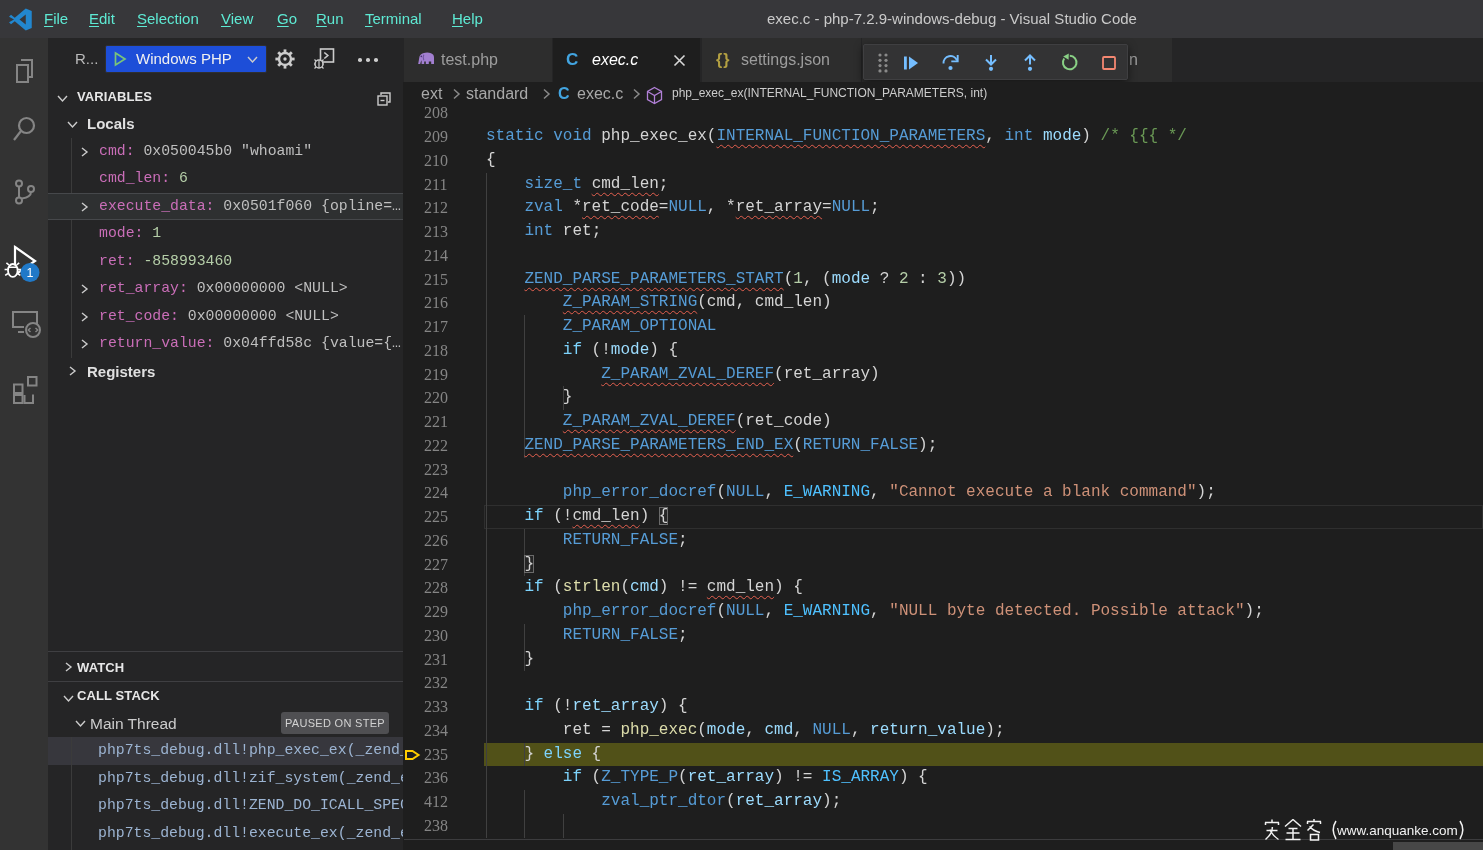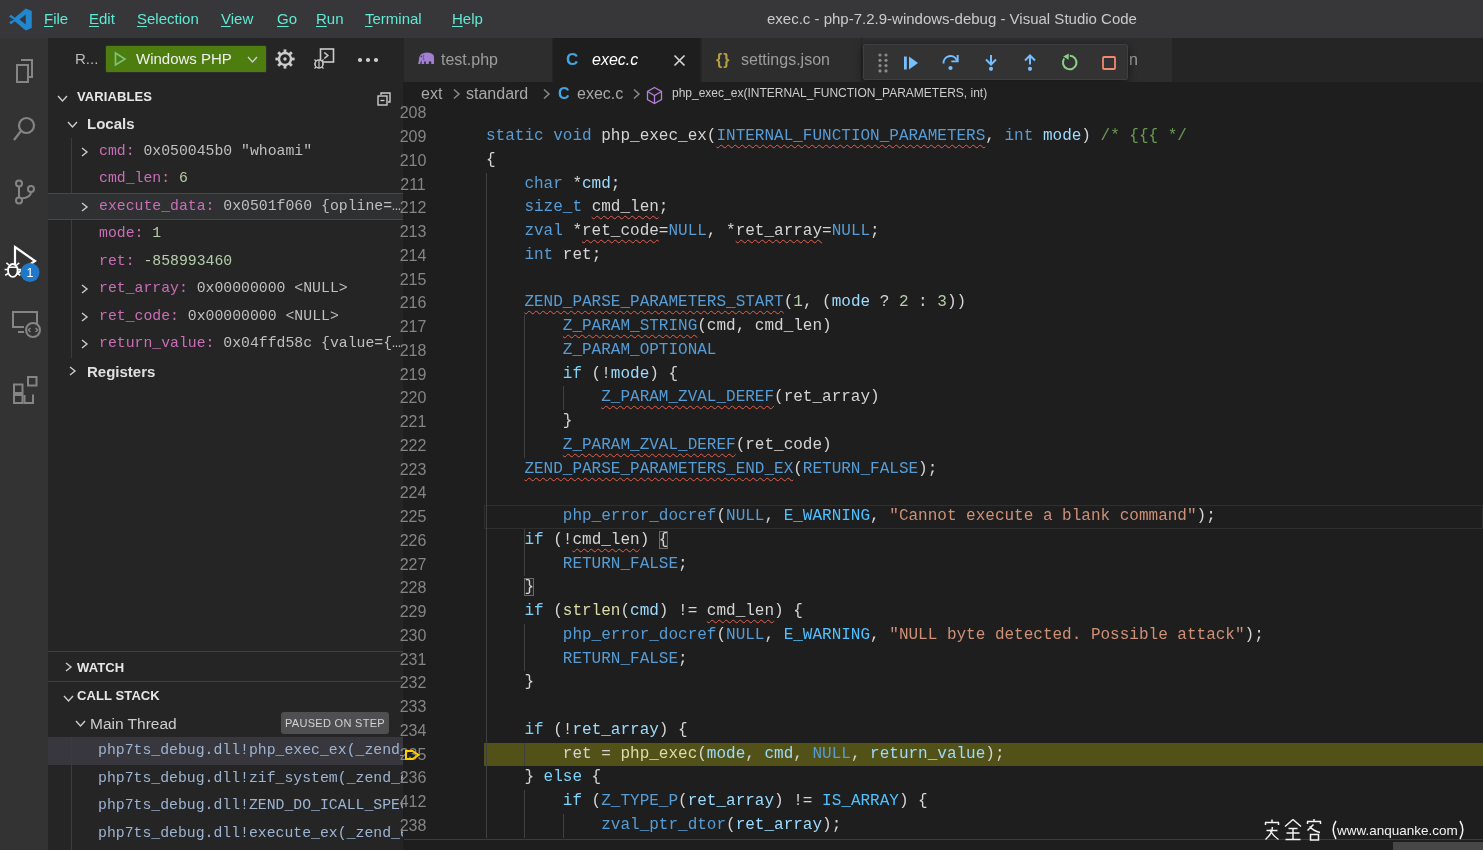--- a/index.html
+++ b/index.html
@@ -16,21 +16,21 @@
 .vval{color:#bfbfbf}
 .num{color:#b5cea8}
 .ell{color:#bfbfbf}
 .frow{position:absolute;left:50px;height:27.5px;line-height:27.5px;font-family:"Liberation Mono",monospace;font-size:14.8px;white-space:pre;color:#9cb4d2;width:305px;overflow:hidden}
 .dot{position:absolute;top:0;width:3.6px;height:3.6px;border-radius:50%;background:#cccccc}
 #tabstrip{position:absolute;left:403px;top:38px;width:1080px;height:44px;background:#252526}
 .tab{position:absolute;top:38px;height:44px;background:#2d2d2d}
 .tlabel{position:absolute;top:38px;height:44px;line-height:44px;font-size:16px;color:#9d9d9d}
 #crumbs{position:absolute;left:403px;top:82px;width:1080px;height:24px;background:#1e1e1e}
 .crumb{position:absolute;top:82px;height:24px;line-height:23px;font-size:16px;color:#a9a9a9}
-#gutter{position:absolute;left:387px;top:101.4px;width:52px;text-align:center;font-family:Liberation Sans, sans-serif;font-size:16px;color:#858585}
+#gutter{position:absolute;left:424px;top:101.4px;width:52px;text-align:left;font-family:Liberation Serif, serif;font-size:16px;color:#858585}
 .gl{height:23.75px;line-height:23.75px}
 #code{position:absolute;left:486px;top:101.4px;font-family:"Liberation Mono",monospace;font-size:16px;color:#d4d4d4}
 .cl{height:23.75px;line-height:23.75px;white-space:pre}
 .tk{color:#569cd6} .tc{color:#7dd3fc} .tf{color:#dcdcaa} .tv{color:#9cdcfe}
 .tp{color:#d4d4d4} .tn{color:#b5cea8} .ts{color:#ce9178} .tcm{color:#6a9955} .te{color:#4fc1ff}
 .sq{text-decoration:underline;text-decoration-style:wavy;text-decoration-color:#e5604f;text-decoration-thickness:1px;text-underline-offset:4px}
 .bx{outline:1px solid #6a6a6a;outline-offset:-1px;background:rgba(90,90,90,0.12)}
 #curline{position:absolute;left:484px;top:742.6px;width:999px;height:23.75px;background:#515118}
 #cursorline{position:absolute;left:484px;top:505.1px;width:999px;height:23.75px;border:1px solid rgba(255,255,255,0.08)}
 #toolbar{position:absolute;left:863px;top:44px;width:265px;height:36px;background:#333334;border-radius:2px;box-shadow:0 3px 9px rgba(0,0,0,0.55);border:1px solid #3f3f41}
@@ -101,21 +101,21 @@
         <rect x="6" y="23" width="8.5" height="8" rx="0" stroke-dasharray="none" style="display:none"></rect>
         <path d="M6 23 h8.5 v8 h-8.5 Z"></path>
         <path d="M16.5 23 v8 h8.5 v-8.5"></path>
         <rect x="20" y="5" width="8.5" height="8.5"></rect>
         <path d="M16.5 17 h8.5 v4" style="display:none"></path>
       </g>
     </svg>
 
 <div id="sidebar">
   <div style="position:absolute;left:27px;top:7px;height:28px;line-height:28px;font-size:15px;color:#bbbbbb">R...</div>
-  <div style="position:absolute;left:57px;top:7px;width:162px;height:28px;background:#4d7c0f;border:1px solid #2f2f30;border-radius:2px">
+  <div style="position:absolute;left:57px;top:7px;width:162px;height:28px;background:#1d4ed8;border:1px solid #2f2f30;border-radius:2px">
     <svg style="position:absolute;left:6px;top:5px" width="16" height="16" viewBox="0 0 16 16">
           <path d="M3.5 2 L13 8 L3.5 14 Z" fill="none" stroke="#79c479" stroke-width="1.7"></path>
         </svg>
     <span style="position:absolute;left:30px;top:0;height:26px;line-height:26px;font-size:15px;color:#f0f0f0">Windows PHP</span>
     <svg style="position:absolute;left:140px;top:7px" width="13" height="13" viewBox="0 0 13 13">
           <polyline points="2,4 6.5,9 11,4" fill="none" stroke="#cccccc" stroke-width="1.4"></polyline>
         </svg>
   </div>
   <svg style="position:absolute;left:226px;top:10px" width="22" height="22" viewBox="0 0 22 22">
         <g fill="#cccccc">
@@ -350,21 +350,20 @@
 <div class="gl">412</div>
 <div class="gl">238</div>
 </div>
 <svg style="position:absolute;left:404px;top:746.6px" width="17" height="16" viewBox="0 0 17 16">
       <path d="M2 4 H8.5 L14.5 8 L8.5 12 H2 Z" fill="none" stroke="#ffcc00" stroke-width="2"></path>
     </svg>
 <div id="code">
 <div class="cl"></div>
 <div class="cl"><span class="tk">static</span><span class="tp"> </span><span class="tk">void</span><span class="tp"> php_exec_ex(</span><span class="tk sq">INTERNAL_FUNCTION_PARAMETERS</span><span class="tp">, </span><span class="tk">int</span><span class="tp"> </span><span class="tv">mode</span><span class="tp">) </span><span class="tcm">/* {{{ */</span></div>
 <div class="cl"><span class="tp">{</span></div>
-<div class="cl"><span class="tp">    </span><span class="tk">char</span><span class="tp"> *</span><span class="tv">cmd</span><span class="tp">;</span></div>
 <div class="cl"><span class="tp">    </span><span class="tk">size_t</span><span class="tp"> </span><span class="tp sq">cmd_len</span><span class="tp">;</span></div>
 <div class="cl"><span class="tp">    </span><span class="tk">zval</span><span class="tp"> *</span><span class="tp sq">ret_code</span><span class="tp">=</span><span class="tk">NULL</span><span class="tp">, *</span><span class="tp sq">ret_array</span><span class="tp">=</span><span class="tk">NULL</span><span class="tp">;</span></div>
 <div class="cl"><span class="tp">    </span><span class="tk">int</span><span class="tp"> </span><span class="tp">ret</span><span class="tp">;</span></div>
 <div class="cl"></div>
 <div class="cl"><span class="tp">    </span><span class="tk sq">ZEND_PARSE_PARAMETERS_START</span><span class="tp">(</span><span class="tn">1</span><span class="tp">, (</span><span class="tv">mode</span><span class="tp"> ? </span><span class="tn">2</span><span class="tp"> : </span><span class="tn">3</span><span class="tp">))</span></div>
 <div class="cl"><span class="tp">        </span><span class="tk sq">Z_PARAM_STRING</span><span class="tp">(</span><span class="tp">cmd</span><span class="tp">, </span><span class="tp">cmd_len</span><span class="tp">)</span></div>
 <div class="cl"><span class="tp">        </span><span class="tk">Z_PARAM_OPTIONAL</span></div>
 <div class="cl"><span class="tp">        </span><span class="tc">if</span><span class="tp"> (!</span><span class="tv">mode</span><span class="tp">) {</span></div>
 <div class="cl"><span class="tp">            </span><span class="tk sq">Z_PARAM_ZVAL_DEREF</span><span class="tp">(</span><span class="tp">ret_array</span><span class="tp">)</span></div>
 <div class="cl"><span class="tp">        }</span></div>

